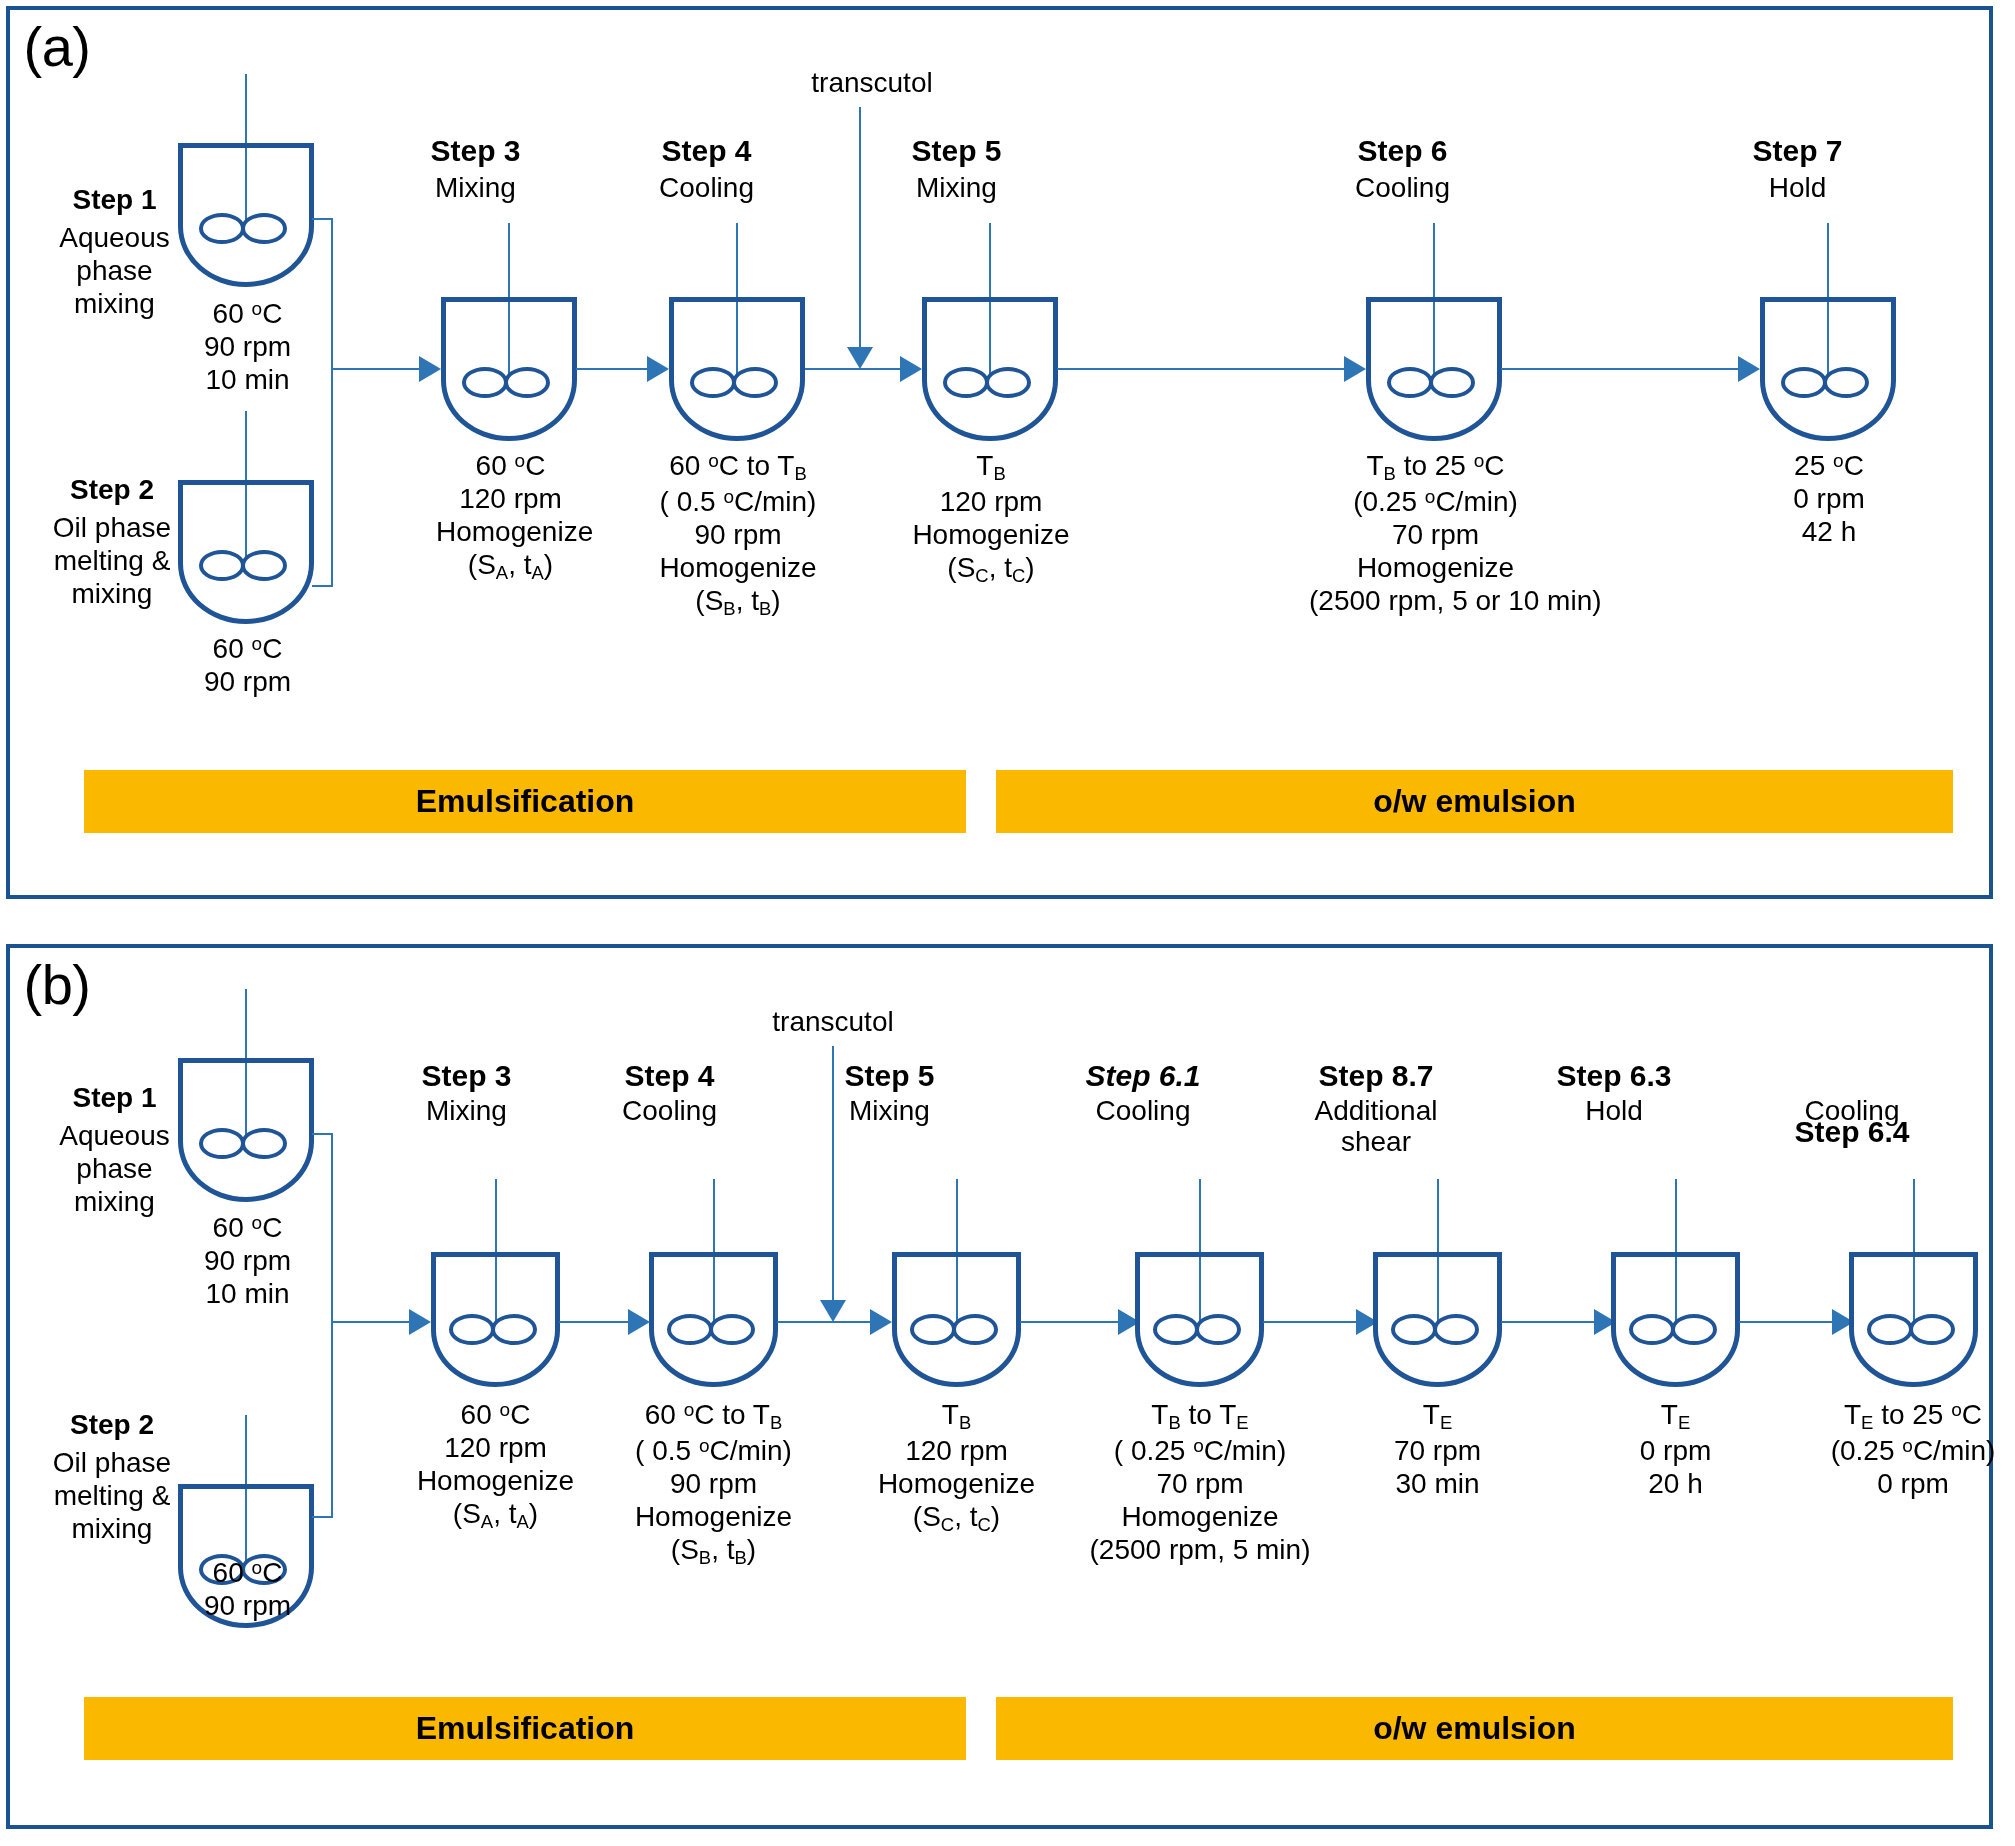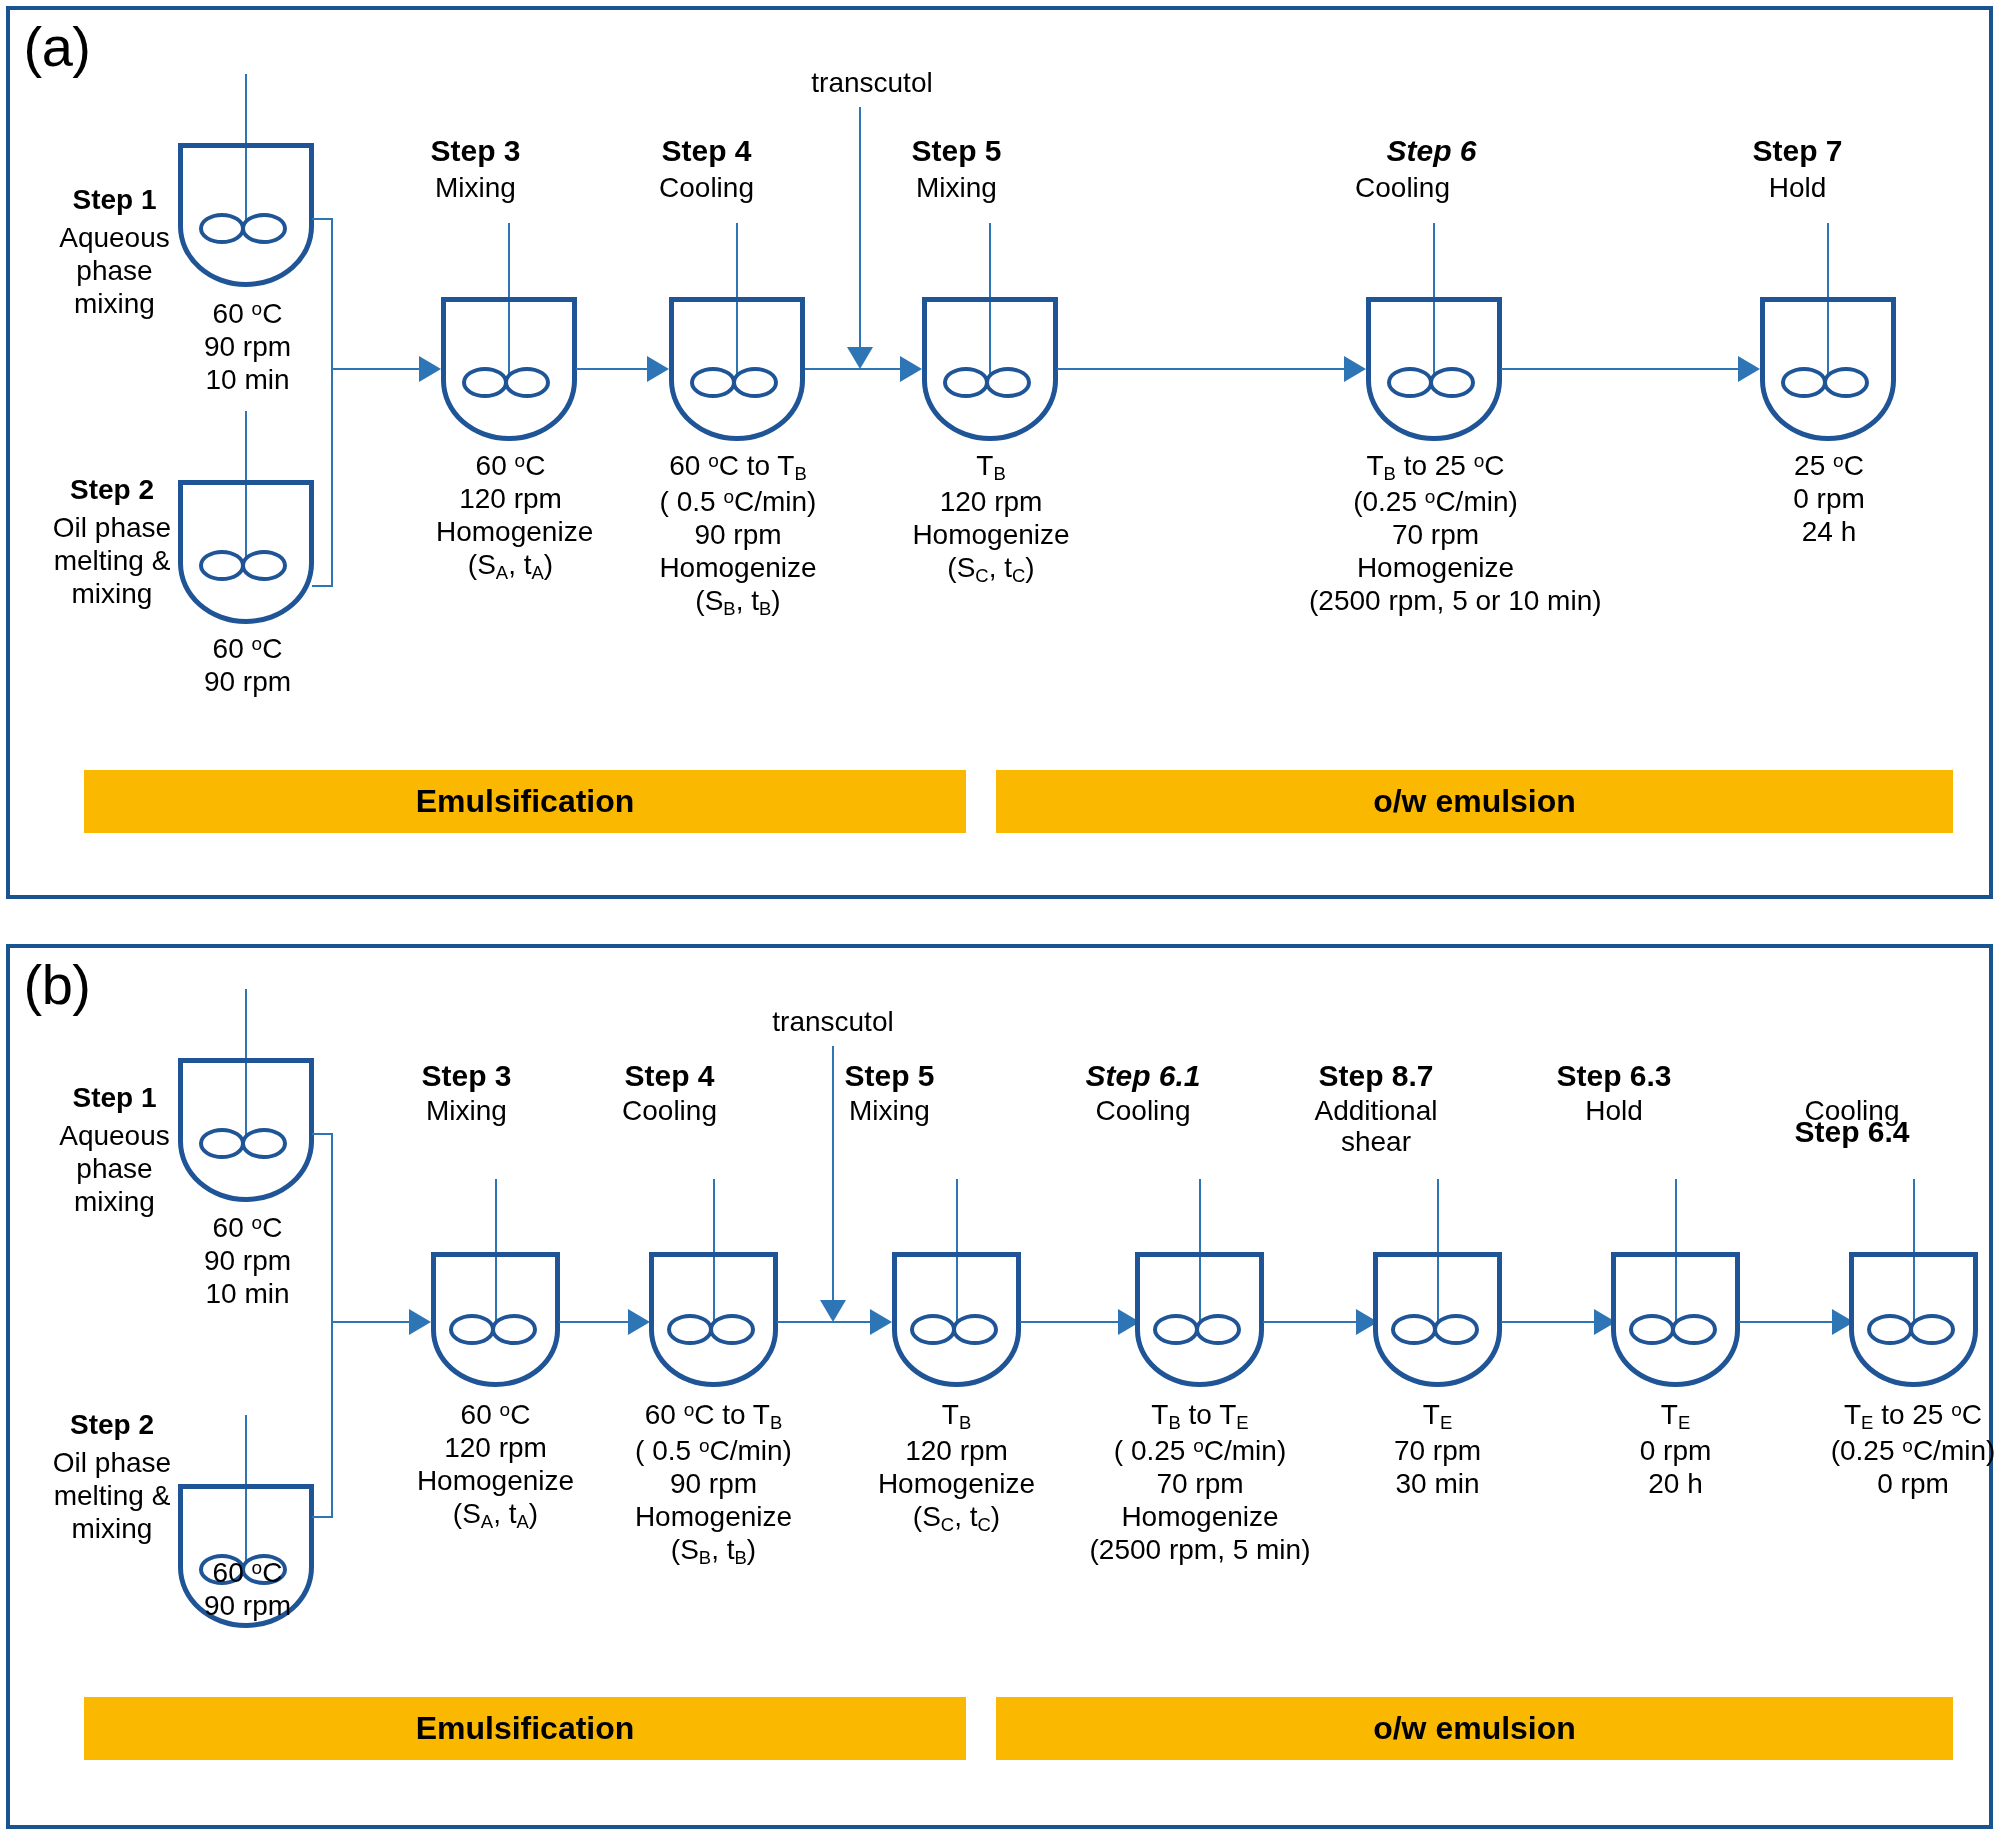--- a/index.html
+++ b/index.html
@@ -135,21 +135,21 @@
   </div>
   <div class="params" style="left:902px;top:449px;width:178px;">
     <span class="ln">T<sub>B</sub></span>
     <span class="ln">120 rpm</span>
     <span class="ln">Homogenize</span>
     <span class="ln">(S<sub>C</sub>, t<sub>C</sub>)</span>
   </div>
   <div class="hline" style="left:1057px;top:368px;width:288px;"></div>
   <div class="arrowR" style="left:1344px;top:356px;"></div>
 
-  <div class="step-head" style="left:1362px;top:135px;width:139px;font-style:italic;">Step 6</div>
+  <div class="step-head" style="left:1333px;top:135px;width:139px;">Step 6</div>
   <div class="step-sub" style="left:1333px;top:173px;width:139px;">Cooling</div>
   <div class="vessel" style="left:1366px;top:223px;width:136px;height:218px;">
     <div class="shaft" style="top:0;height:154px;"></div>
     <div class="body" style="height:144px;"></div>
     <div class="imp" style="left:21px;top:144px;"></div>
     <div class="imp" style="left:63px;top:144px;"></div>
   </div>
   <div class="params" style="left:1309px;top:449px;width:253px;">
     <span class="ln">T<sub>B</sub> to 25 <span class="sup-o">o</span>C</span>
     <span class="ln">(0.25 <span class="sup-o">o</span>C/min)</span>
@@ -164,21 +164,21 @@
   <div class="step-sub" style="left:1728px;top:173px;width:139px;">Hold</div>
   <div class="vessel" style="left:1760px;top:223px;width:136px;height:218px;">
     <div class="shaft" style="top:0;height:154px;"></div>
     <div class="body" style="height:144px;"></div>
     <div class="imp" style="left:21px;top:144px;"></div>
     <div class="imp" style="left:63px;top:144px;"></div>
   </div>
   <div class="params" style="left:1740px;top:449px;width:178px;">
     <span class="ln">25 <span class="sup-o">o</span>C</span>
     <span class="ln">0 rpm</span>
-    <span class="ln">24 h</span>
+    <span class="ln">42 h</span>
   </div>
 
   <div class="bar" style="left:84px;top:770px;width:882px;height:63px;">
     <span>Emulsification</span>
   </div>
   <div class="bar" style="left:996px;top:770px;width:957px;height:63px;">
     <span>o/w emulsion</span>
   </div>
 
   <div class="panel" id="panel-b">

